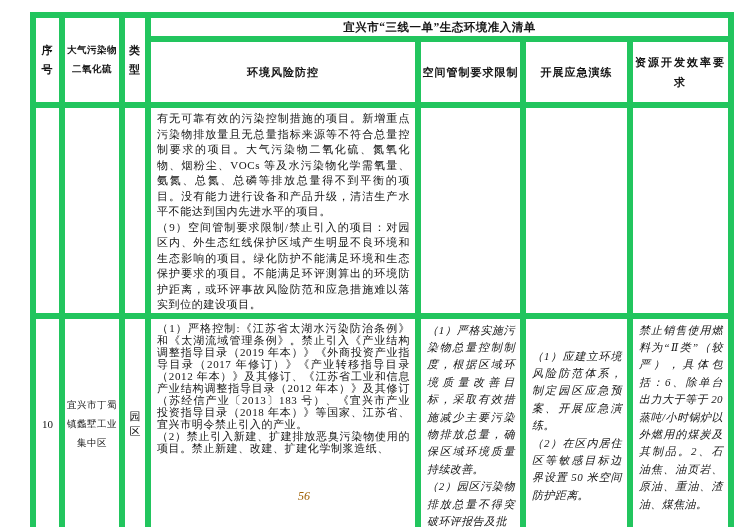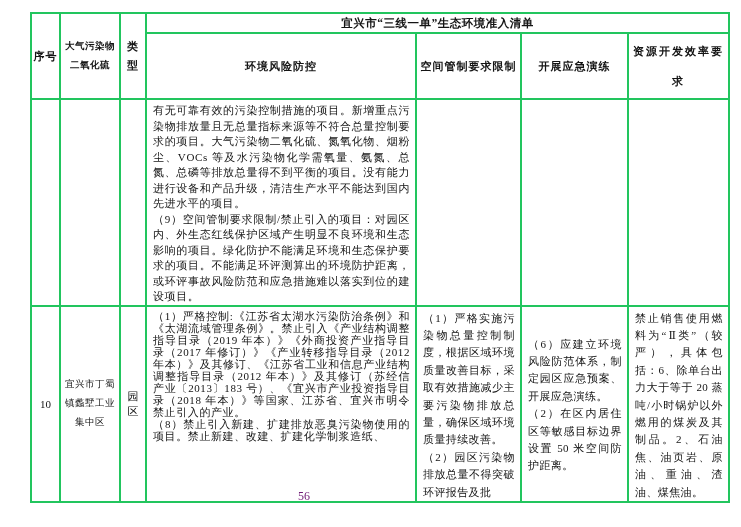--- a/index.html
+++ b/index.html
@@ -8,50 +8,50 @@
     position:relative;
     font-family:"Liberation Serif","DejaVu Serif",serif;
     color:#141414;
   }
   .doc-table {
     position:absolute; left:30px; top:12px; width:698px;
     border-collapse:collapse; table-layout:fixed;
     border:1.5px solid #000;
   }
   .doc-table th, .doc-table td {
-    border:2px solid #22c55e;
+    border:6px solid #22c55e;
     overflow:hidden;
   }
   
   .hcell {
     font-weight:bold; text-align:center; vertical-align:middle;
     font-size:11px; line-height:19px; letter-spacing:1px; padding:1px;
   }
   .title-cell { font-size:11.5px; line-height:16px; letter-spacing:0.5px; }
   .hdr-name { font-size:9.5px; letter-spacing:0.5px; }
-  .hdr-resource { line-height:30px; letter-spacing:2px; }
+  .hdr-resource { line-height:20px; letter-spacing:2px; }
   
   .body-cell {
     vertical-align:top; font-size:11px; text-align:justify;
     padding:3px 5px 0 6px;
   }
   .body-cell p { margin:0; }
   .rowA-spatial p { line-height:15.5px; letter-spacing:0.6px; }
   .rowB-wide p { line-height:12px; letter-spacing:0.6px; }
-  .rowB-narrow p { line-height:17.4px; letter-spacing:0.4px; }
+  .rowB-narrow p { line-height:17.4px; letter-spacing:0.4px;font-style:italic; }
   .cell-middle { vertical-align:middle; }
   .cell-center {
     text-align:center; vertical-align:middle; font-size:11px;
     padding:2px;
   }
   .unit-name-cell { font-size:9.5px; line-height:19px; letter-spacing:0.5px;margin-top:20px; }
   .rowB-separated { border-top:1.5px solid #000; }
   .page-number {
     position:absolute; left:0; top:489px; width:608px;
-    text-align:center; font-size:12px; color:#701a75;
+    text-align:center; font-size:12px; color:#a16207;font-style:italic;
   }
 </style>
 </head>
 <body>
 
 <table class="doc-table">
   <colgroup>
     <col style="width:29px">
     <col style="width:60px">
     <col style="width:26px">
@@ -84,28 +84,28 @@
     <td class="body-cell"></td>
     <td class="body-cell"></td>
     <td class="body-cell"></td>
   </tr>
   <tr style="height:185px">
     <td class="cell-center rowB-separated">10</td>
     <td class="cell-center unit-name-cell rowB-separated">宜兴市丁蜀镇蠡墅工业集中区</td>
     <td class="cell-center rowB-separated">园区</td>
     <td class="body-cell rowB-wide rowB-separated">
       <p>（1）严格控制:《江苏省太湖水污染防治条例》和《太湖流域管理条例》。禁止引入《产业结构调整指导目录（2019 年本）》《外商投资产业指导目录（2017 年修订）》《产业转移指导目录（2012 年本）》及其修订、《江苏省工业和信息产业结构调整指导目录（2012 年本）》及其修订（苏经信产业〔2013〕183 号）、《宜兴市产业投资指导目录（2018 年本）》等国家、江苏省、宜兴市明令禁止引入的产业。</p>
-      <p>（8）禁止引入新建、扩建排放恶臭污染物使用的项目。禁止新建、改建、扩建化学制浆造纸、</p>
+      <p>（2）禁止引入新建、扩建排放恶臭污染物使用的项目。禁止新建、改建、扩建化学制浆造纸、</p>
     </td>
     <td class="body-cell rowB-narrow rowB-separated">
       <p>（1）严格实施污染物总量控制制度，根据区域环境质量改善目标，采取有效措施减少主要污染物排放总量，确保区域环境质量持续改善。</p>
       <p>（2）园区污染物排放总量不得突破环评报告及批</p>
     </td>
     <td class="body-cell rowB-narrow cell-middle rowB-separated">
-      <p>（6）应建立环境风险防范体系，制定园区应急预案、开展应急演练。</p>
+      <p>（1）应建立环境风险防范体系，制定园区应急预案、开展应急演练。</p>
       <p>（2）在区内居住区等敏感目标边界设置 50 米空间防护距离。</p>
     </td>
     <td class="body-cell rowB-narrow rowB-separated">
       <p>禁止销售使用燃料为“Ⅱ类”（较严），具体包括：6、除单台出力大于等于 20 蒸吨/小时锅炉以外燃用的煤炭及其制品。2、石油焦、油页岩、原油、重油、渣油、煤焦油。</p>
     </td>
   </tr>
 </tbody>
   </table>
 
 <div class="page-number">56</div>

